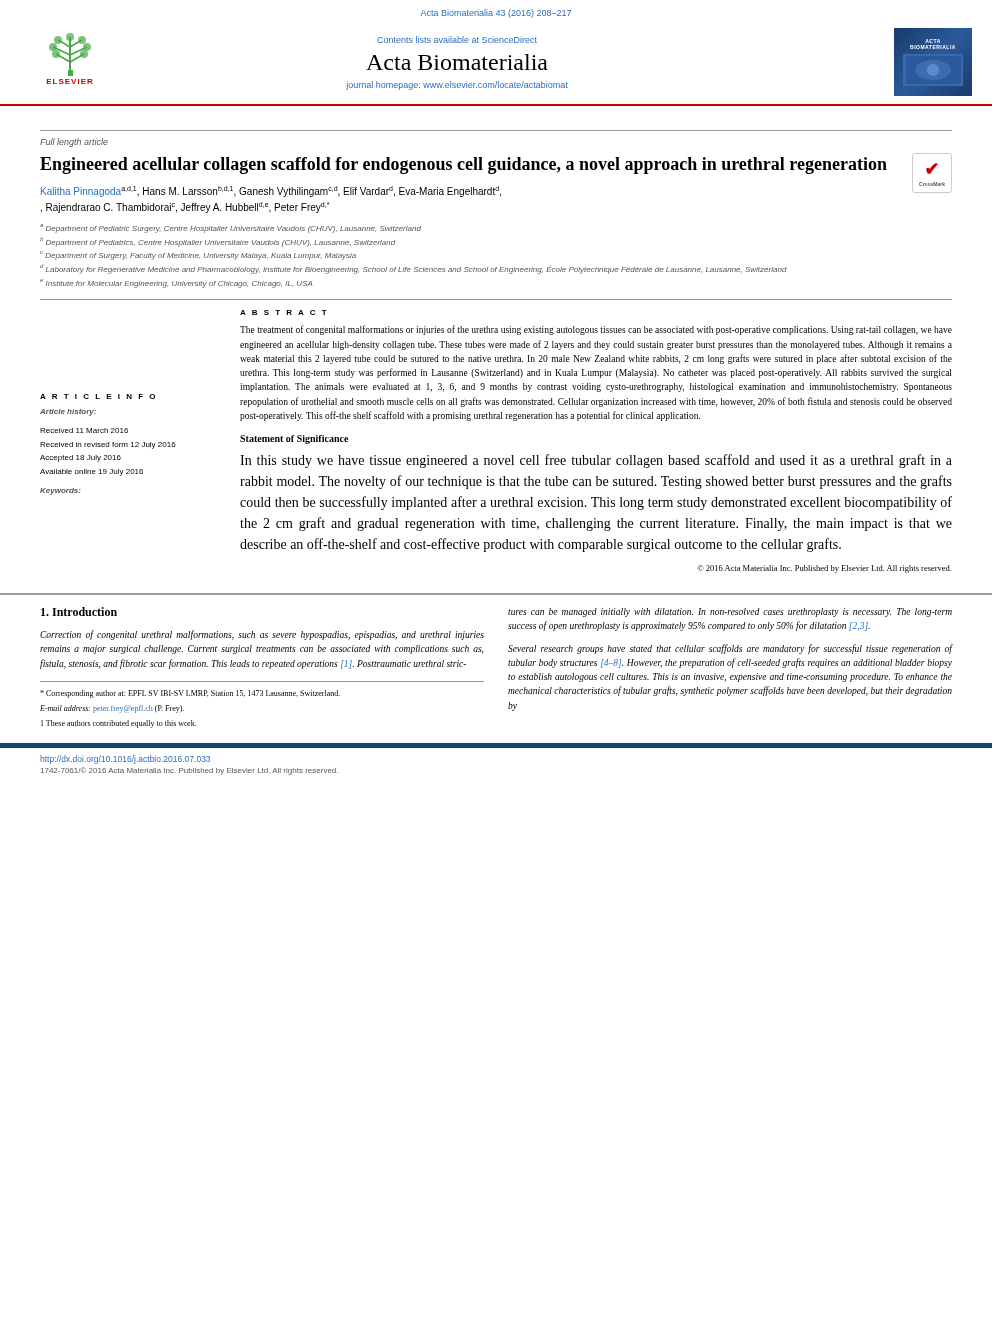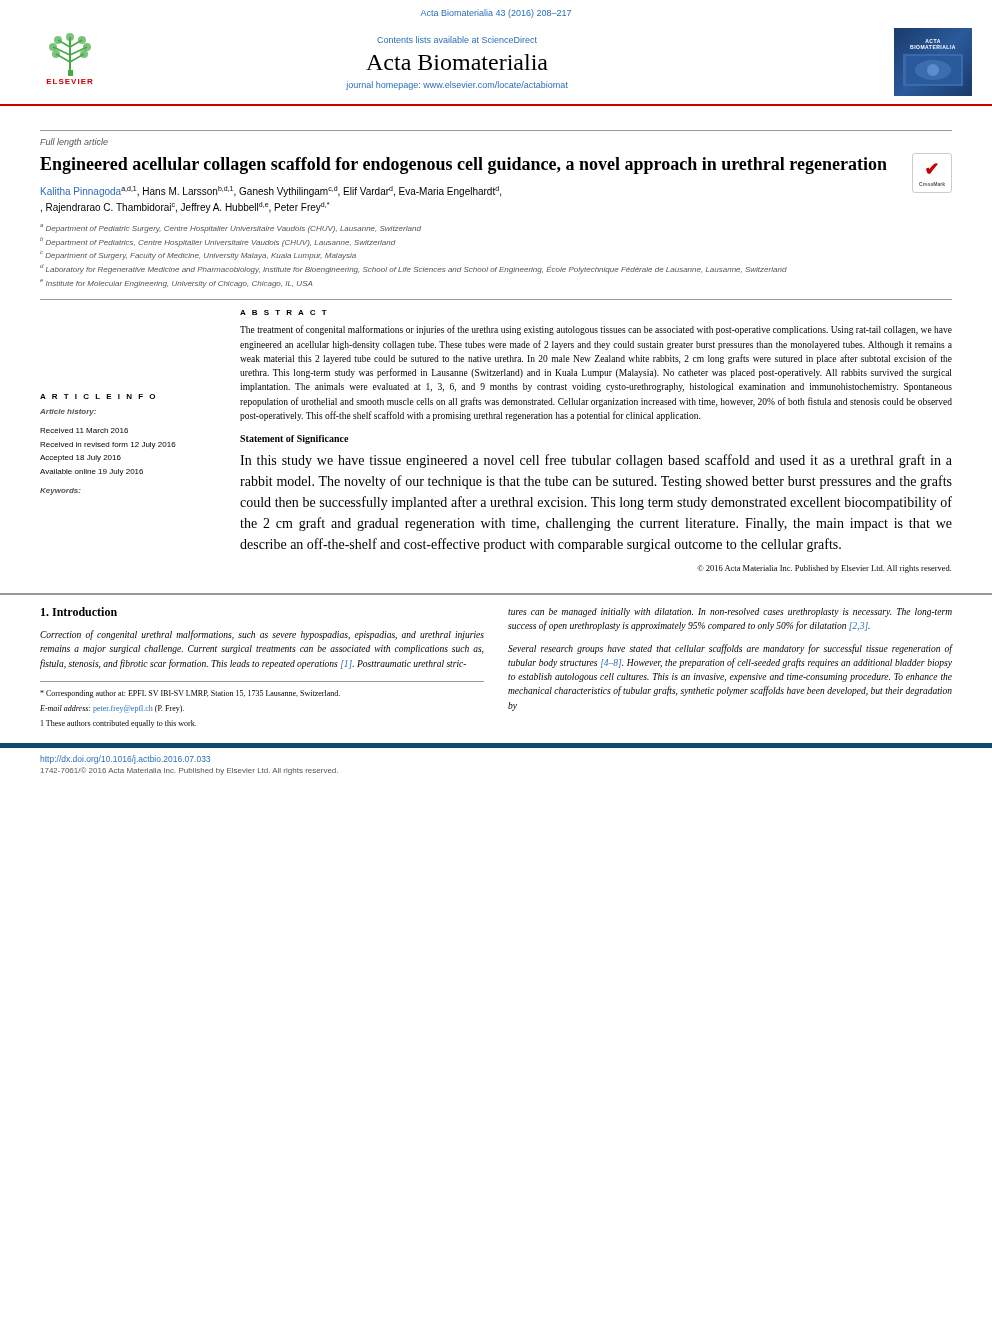--- a/index.html
+++ b/index.html
@@ -465,21 +465,21 @@
         <div class="section-heading">
           <span>1.</span>
           <span>Introduction</span>
         </div>
         <div class="body-text">
           Correction of congenital urethral malformations, such as severe hypospadias, epispadias, and urethral injuries remains a major surgical challenge. Current surgical treatments can be associated with complications such as, fistula, stenosis, and fibrotic scar formation. This leads to repeated operations <a class="ref-link">[1]</a>. Posttraumatic urethral stric-
         </div>
 
         <div class="footnote-area">
           <div class="footnote-text">
-            * Corresponding author at: EPFL SV IBI-SV LMRP, Station 15, 1735 Lausanne, Switzerland.
+            * Corresponding author at: EPFL SV IBI-SV LMRP, Station 15, 1473 Lausanne, Switzerland.
           </div>
           <div class="footnote-text">
             <em>E-mail address:</em> <a class="ref-link">peter.frey@epfl.ch</a> (P. Frey).
           </div>
           <div class="footnote-text">1 These authors contributed equally to this work.</div>
         </div>
       </div>
 
       <div class="intro-right">
         <div class="body-text">

